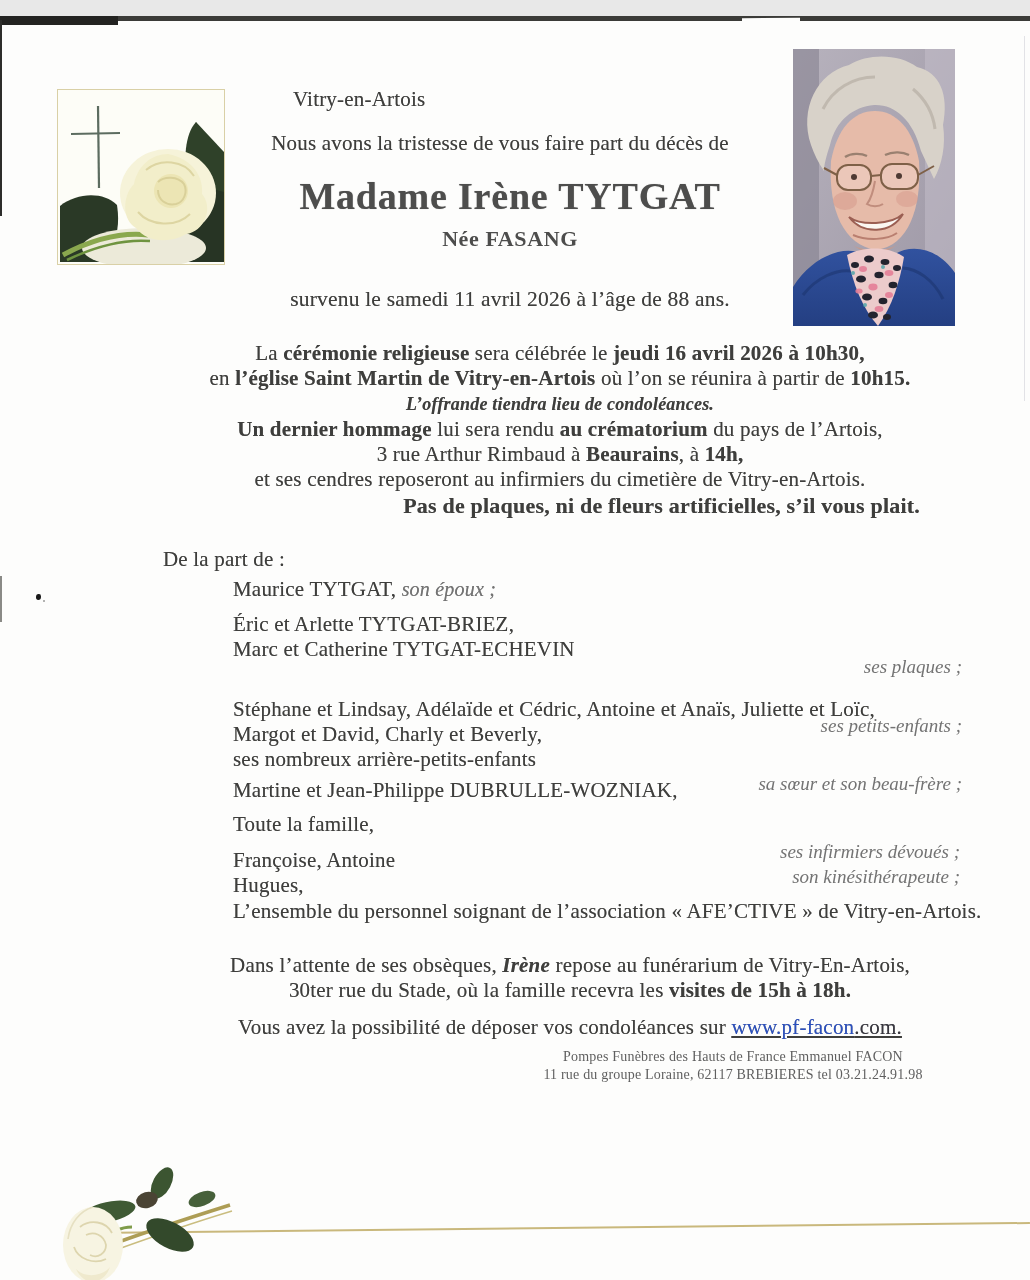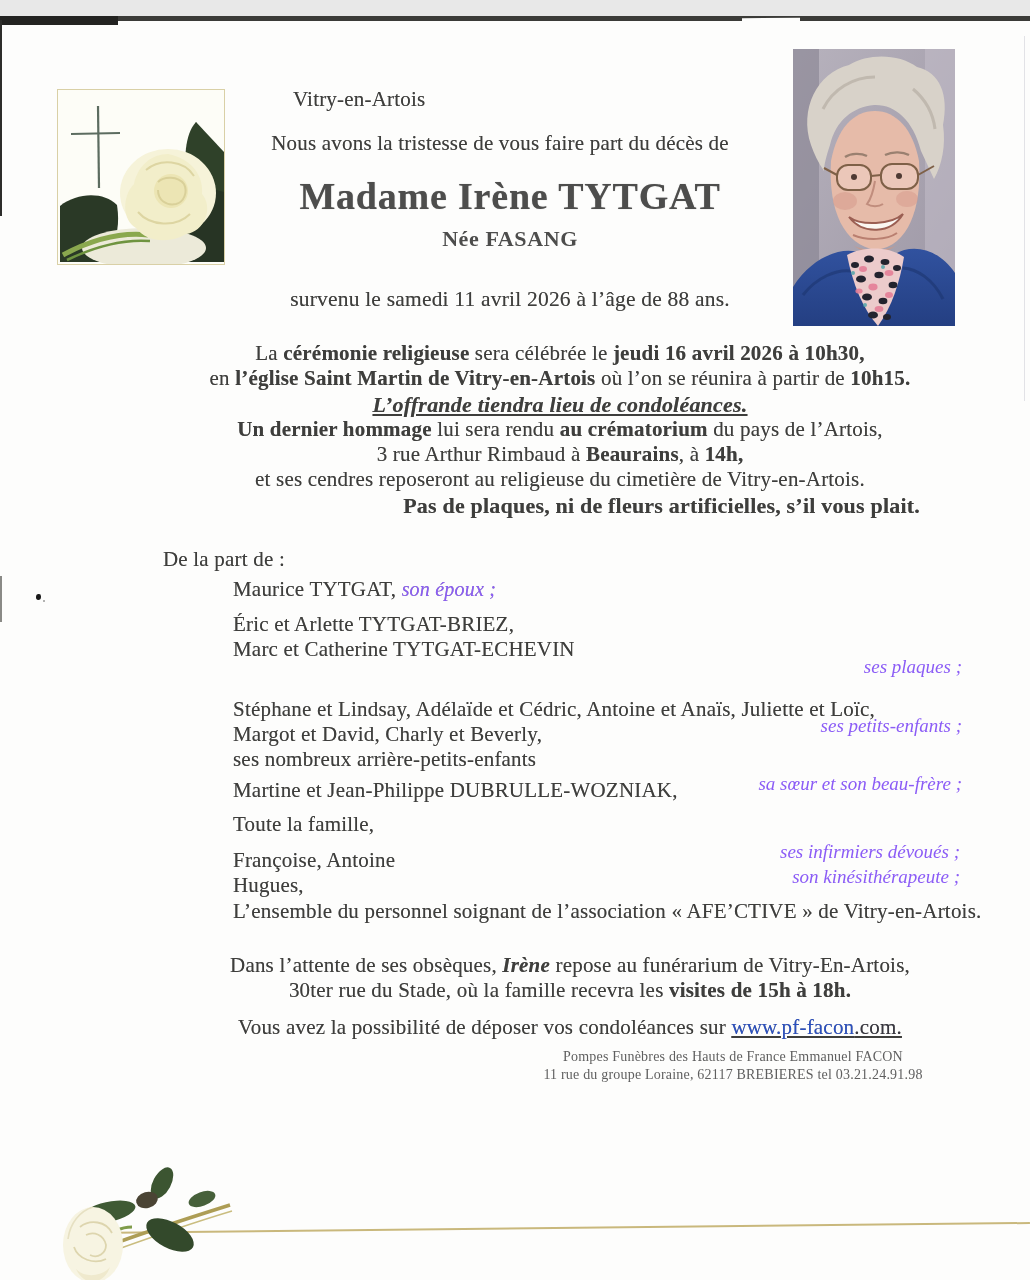--- a/index.html
+++ b/index.html
@@ -7,21 +7,21 @@
     position:relative;width:1030px;height:1280px;margin:16px auto;
     background:#fdfdfc;overflow:hidden;
     font-family:"Liberation Serif","DejaVu Serif",serif;
     color:#3d3d3d;
   }
   .abs{position:absolute;}
   .t{font-size:21px;line-height:25px;letter-spacing:.2px;color:#3e3e3c;
      text-shadow:0 0 .5px rgba(70,70,70,.55);}
   .center{text-align:center;}
   b{font-weight:bold;}
-  .rel{font-style:italic;font-size:19px;color:#8b5cf6;}
+  .rel{font-style:italic;font-size:19px;color:#737373;}
   .headline{font-size:38px;font-weight:bold;letter-spacing:.8px;color:#4d4d4c;
             text-shadow:0 0 .8px rgba(80,80,80,.6);}
   .maiden{font-size:22px;font-weight:bold;letter-spacing:.6px;color:#4d4d4c;}
   .small-footer{font-size:14px;line-height:18px;color:#5f5f5f;letter-spacing:.2px;}
   .linkwrap{text-decoration:underline;}
   .linkblue{color:#2b50bf;}
   .ital-bold{font-style:italic;font-weight:bold;}
   
   .scan-top{left:0;top:0;width:1030px;height:5px;background:#3b3b38;}
   .scan-top-left{left:0;top:0;width:118px;height:9px;background:#232321;}
@@ -140,24 +140,24 @@
 
   <div class="abs t" style="left:293px;top:71px;">Vitry-en-Artois</div>
   <div class="abs t center" style="left:140px;top:115px;width:720px;">Nous avons la tristesse de vous faire part du décès de</div>
   <div class="abs headline center" style="left:155px;top:158px;width:710px;">Madame Irène TYTGAT</div>
   <div class="abs maiden center" style="left:155px;top:210px;width:710px;">Née FASANG</div>
   <div class="abs t center" style="left:155px;top:271px;width:710px;font-size:21.5px;">survenu le samedi 11 avril 2026 à l’âge de 88 ans.</div>
 
   <div class="abs t center" style="left:200px;top:325px;width:720px;line-height:25.3px;">
     <div><span>La </span><b>cérémonie religieuse</b><span> sera célébrée le </span><b>jeudi 16 avril 2026 à 10h30,</b></div>
     <div><span>en </span><b>l’église Saint Martin de Vitry-en-Artois</b><span> où l’on se réunira à partir de </span><b>10h15.</b></div>
-    <div class="ital-bold" style="font-size:22px;text-decoration:underline;">L’offrande tiendra lieu de condoléances.</div>
+    <div class="ital-bold" style="font-size:18px;">L’offrande tiendra lieu de condoléances.</div>
     <div><b>Un dernier hommage</b><span> lui sera rendu </span><b>au crématorium</b><span> du pays de l’Artois,</span></div>
     <div><span>3 rue Arthur Rimbaud à </span><b>Beaurains</b><span>, à </span><b>14h,</b></div>
-    <div>et ses cendres reposeront au religieuse du cimetière de Vitry-en-Artois.</div>
+    <div>et ses cendres reposeront au infirmiers du cimetière de Vitry-en-Artois.</div>
     <div style="font-weight:bold;font-size:22px;text-align:right;">Pas de plaques, ni de fleurs artificielles, s’il vous plait.</div>
   </div>
 
   <div class="abs t" style="left:163px;top:531px;">De la part de :</div>
 
   <div class="abs t" style="left:233px;top:561px;"><span>Maurice TYTGAT, </span><span class="rel" style="font-size:20px;">son époux ;</span></div>
 
   <div class="abs t" style="left:233px;top:596px;line-height:25.2px;">
     <div>Éric et Arlette TYTGAT-BRIEZ,</div>
     <div>Marc et Catherine TYTGAT-ECHEVIN</div>

